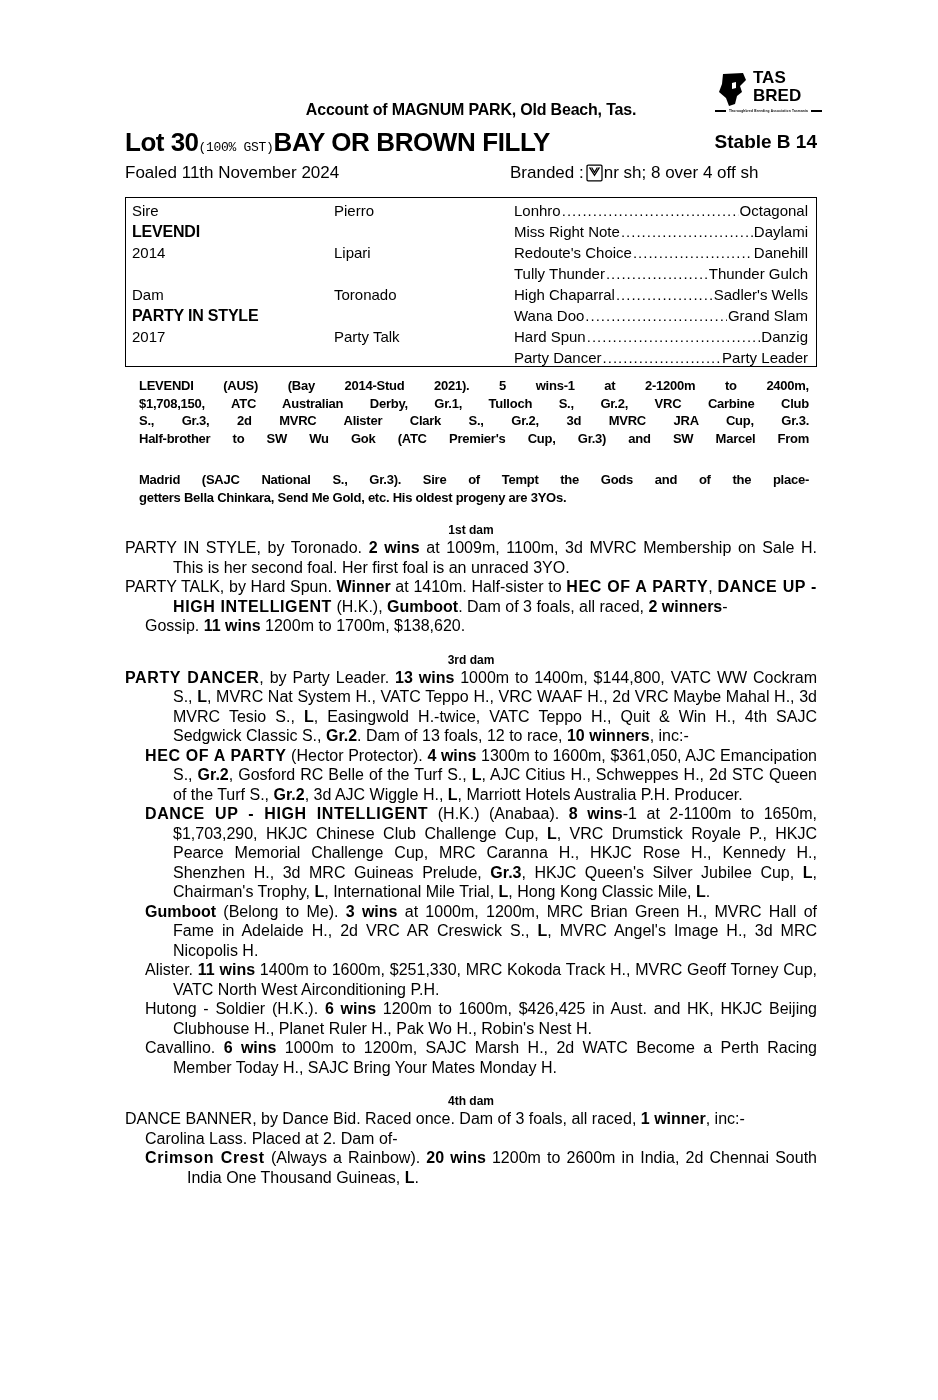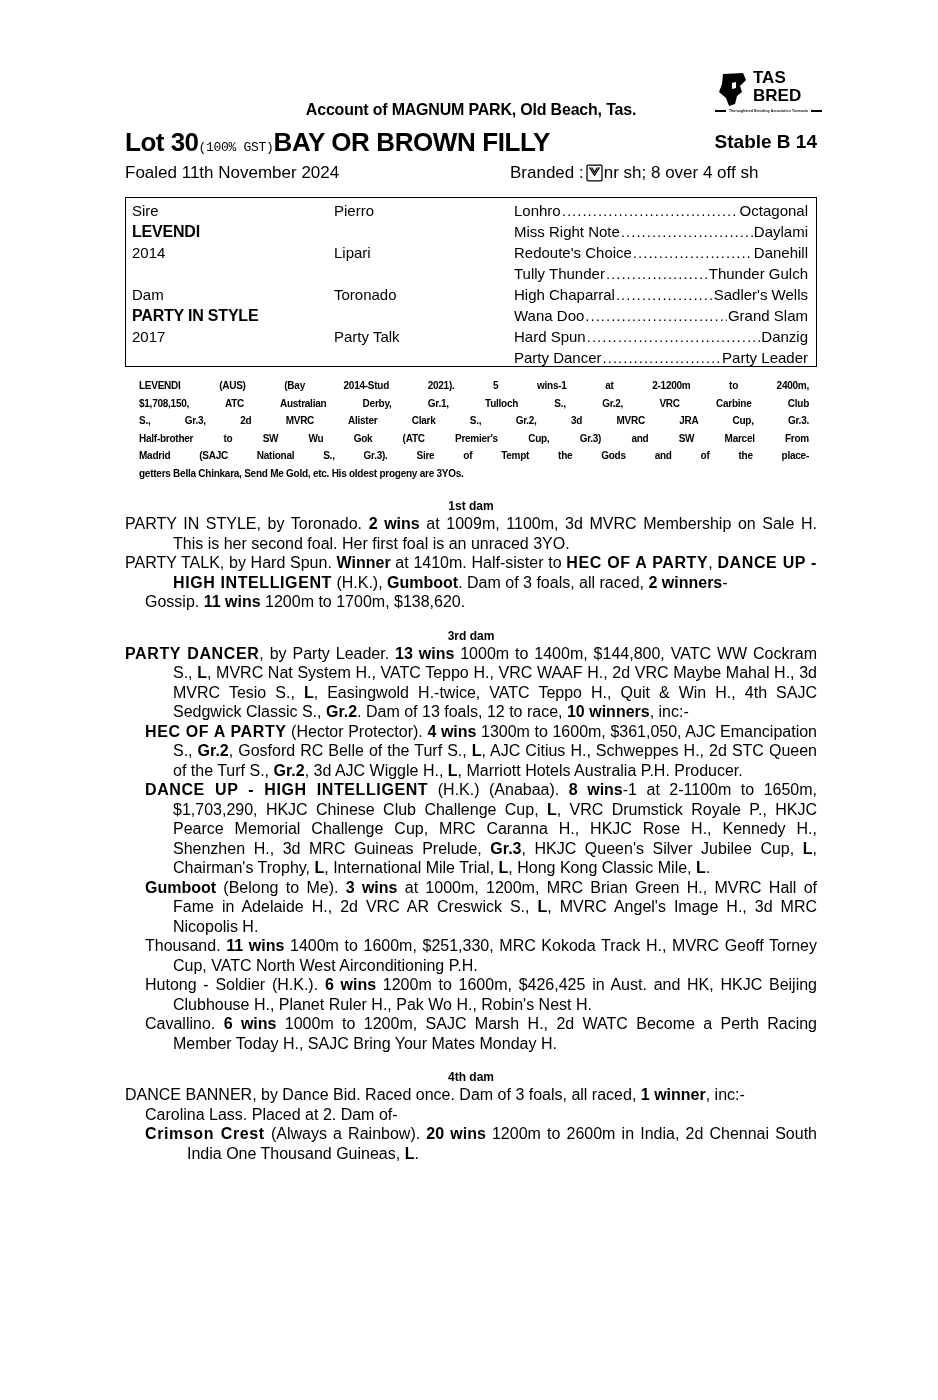--- a/index.html
+++ b/index.html
@@ -151,21 +151,21 @@
     font-size: 15px;
   }
   .col3 .nm-r { flex: 0 0 auto; }
   .bold { font-weight: bold; }
   .ped .bold { font-size: 16px; letter-spacing: -0.2px; }
 
   
   .sire-para {
     margin-top: 10px;
     font-weight: bold;
-    font-size: 10px;
+    font-size: 13px;
     line-height: 17.5px;
     text-align: justify;
     padding: 0 8px 0 14px;
     letter-spacing: -0.25px;
   }
   .sire-para > span { display: block; }
 
   
   .dam-head {
     font-weight: bold;
@@ -300,35 +300,35 @@
           <span class="nm-r">Party Leader</span>
         </div>
       </div>
     </div>
 
   <div class="sire-para">
       <span style="text-align: justify; text-align-last: justify;">LEVENDI (AUS) (Bay 2014-Stud 2021). 5 wins-1 at 2-1200m to 2400m,</span>
       <span style="text-align: justify; text-align-last: justify;">$1,708,150, ATC Australian Derby, Gr.1, Tulloch S., Gr.2, VRC Carbine Club</span>
       <span style="text-align: justify; text-align-last: justify;">S., Gr.3, 2d MVRC Alister Clark S., Gr.2, 3d MVRC JRA Cup, Gr.3.</span>
       <span style="text-align: justify; text-align-last: justify;">Half-brother to SW Wu Gok (ATC Premier's Cup, Gr.3) and SW Marcel From</span>
-      <span style="text-align: justify; text-align-last: justify;">Madrid (SAJC National S., Gr.3). Sire of Tempt the Gods and of the place-</span>
+      <span style="text-align: justify; text-align-last: justify; margin-top: 24px;">Madrid (SAJC National S., Gr.3). Sire of Tempt the Gods and of the place-</span>
       <span>getters Bella Chinkara, Send Me Gold, etc. His oldest progeny are 3YOs.</span>
     </div>
 
   <div>
       <div class="dam-head">1st dam</div>
       <p class="p hang1"><span>PARTY IN STYLE, by Toronado. </span><span class="b">2 wins</span><span> at 1009m, 1100m, 3d MVRC Membership on Sale H. This is her second foal. Her first foal is an unraced 3YO.</span></p>
       <p class="p hang1"><span>PARTY TALK, by Hard Spun. </span><span class="b">Winner</span><span> at 1410m. Half-sister to </span><span class="bs">HEC OF A PARTY</span><span>, </span><span class="bs">DANCE UP - HIGH INTELLIGENT</span><span> (H.K.), </span><span class="b">Gumboot</span><span>. Dam of 3 foals, all raced, </span><span class="b">2 winners</span><span>-</span></p>
       <p class="p hang2 nojust"><span>Gossip. </span><span class="b">11 wins</span><span> 1200m to 1700m, $138,620.</span></p>
       <div class="dam-head">3rd dam</div>
       <p class="p hang1"><span class="bs">PARTY DANCER</span><span>, by Party Leader. </span><span class="b">13 wins</span><span> 1000m to 1400m, $144,800, VATC WW Cockram S., </span><span class="b">L</span><span>, MVRC Nat System H., VATC Teppo H., VRC WAAF H., 2d VRC Maybe Mahal H., 3d MVRC Tesio S., </span><span class="b">L</span><span>, Easingwold H.-twice, VATC Teppo H., Quit &amp; Win H., 4th SAJC Sedgwick Classic S., </span><span class="b">Gr.2</span><span>. Dam of 13 foals, 12 to race, </span><span class="b">10 winners</span><span>, inc:-</span></p>
       <p class="p hang2"><span class="bs">HEC OF A PARTY</span><span> (Hector Protector). </span><span class="b">4 wins</span><span> 1300m to 1600m, $361,050, AJC Emancipation S., </span><span class="b">Gr.2</span><span>, Gosford RC Belle of the Turf S., </span><span class="b">L</span><span>, AJC Citius H., Schweppes H., 2d STC Queen of the Turf S., </span><span class="b">Gr.2</span><span>, 3d AJC Wiggle H., </span><span class="b">L</span><span>, Marriott Hotels Australia P.H. Producer.</span></p>
       <p class="p hang2"><span class="bs">DANCE UP - HIGH INTELLIGENT</span><span> (H.K.) (Anabaa). </span><span class="b">8 wins</span><span>-1 at 2-1100m to 1650m, $1,703,290, HKJC Chinese Club Challenge Cup, </span><span class="b">L</span><span>, VRC Drumstick Royale P., HKJC Pearce Memorial Challenge Cup, MRC Caranna H., HKJC Rose H., Kennedy H., Shenzhen H., 3d MRC Guineas Prelude, </span><span class="b">Gr.3</span><span>, HKJC Queen's Silver Jubilee Cup, </span><span class="b">L</span><span>, Chairman's Trophy, </span><span class="b">L</span><span>, International Mile Trial, </span><span class="b">L</span><span>, Hong Kong Classic Mile, </span><span class="b">L</span><span>.</span></p>
       <p class="p hang2"><span class="b">Gumboot</span><span> (Belong to Me). </span><span class="b">3 wins</span><span> at 1000m, 1200m, MRC Brian Green H., MVRC Hall of Fame in Adelaide H., 2d VRC AR Creswick S., </span><span class="b">L</span><span>, MVRC Angel's Image H., 3d MRC Nicopolis H.</span></p>
-      <p class="p hang2"><span>Thousand. </span><span class="b">11 wins</span><span> 1400m to 1600m, $251,330, MRC Kokoda Track H., MVRC Geoff Torney Cup, VATC North West Airconditioning P.H.</span></p>
+      <p class="p hang2"><span>Alister. </span><span class="b">11 wins</span><span> 1400m to 1600m, $251,330, MRC Kokoda Track H., MVRC Geoff Torney Cup, VATC North West Airconditioning P.H.</span></p>
       <p class="p hang2"><span>Hutong - Soldier (H.K.). </span><span class="b">6 wins</span><span> 1200m to 1600m, $426,425 in Aust. and HK, HKJC Beijing Clubhouse H., Planet Ruler H., Pak Wo H., Robin's Nest H.</span></p>
       <p class="p hang2"><span>Cavallino. </span><span class="b">6 wins</span><span> 1000m to 1200m, SAJC Marsh H., 2d WATC Become a Perth Racing Member Today H., SAJC Bring Your Mates Monday H.</span></p>
       <div class="dam-head">4th dam</div>
       <p class="p hang1"><span>DANCE BANNER, by Dance Bid. Raced once. Dam of 3 foals, all raced, </span><span class="b">1 winner</span><span>, inc:-</span></p>
       <p class="p hang2 nojust"><span>Carolina Lass. Placed at 2. Dam of-</span></p>
       <p class="p hang3"><span class="bs">Crimson Crest</span><span> (Always a Rainbow). </span><span class="b">20 wins</span><span> 1200m to 2600m in India, 2d Chennai South India One Thousand Guineas, </span><span class="b">L</span><span>.</span></p>
     </div>
 
 </div>
 

